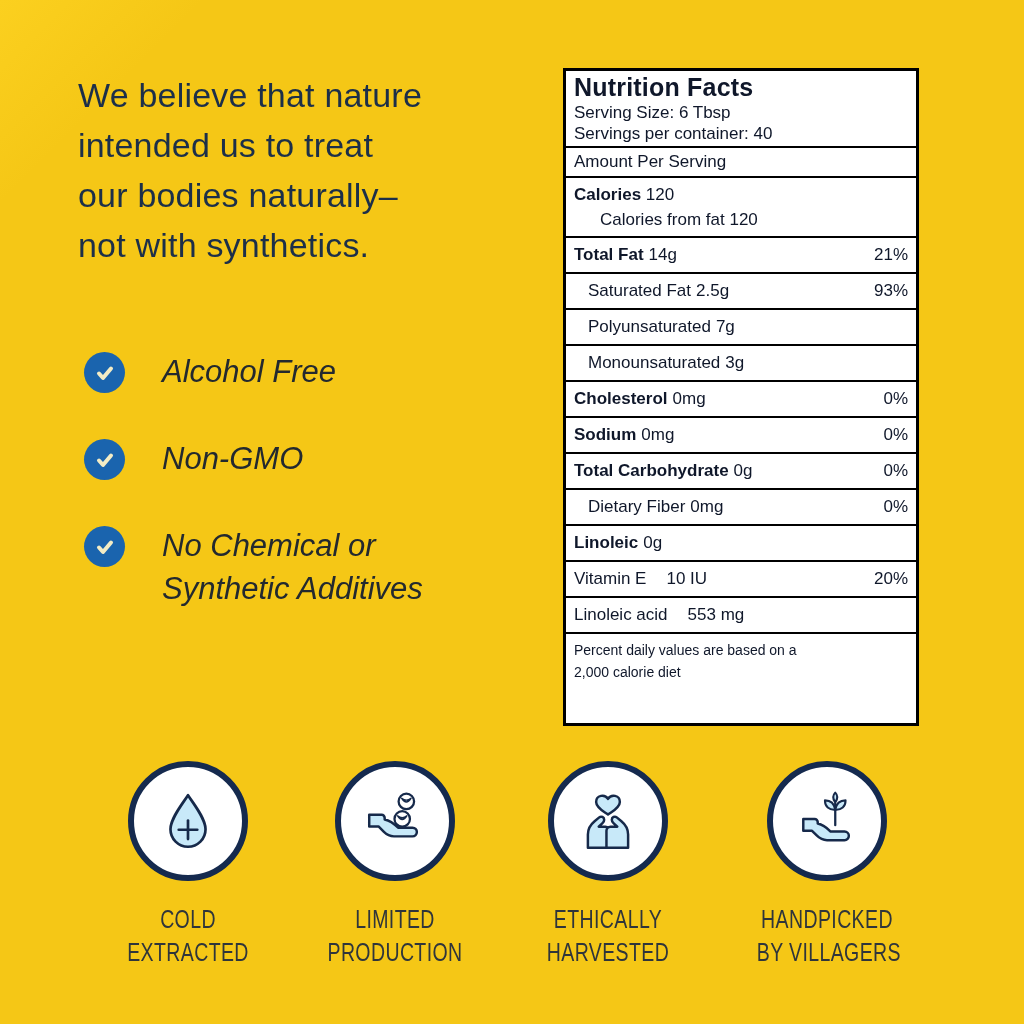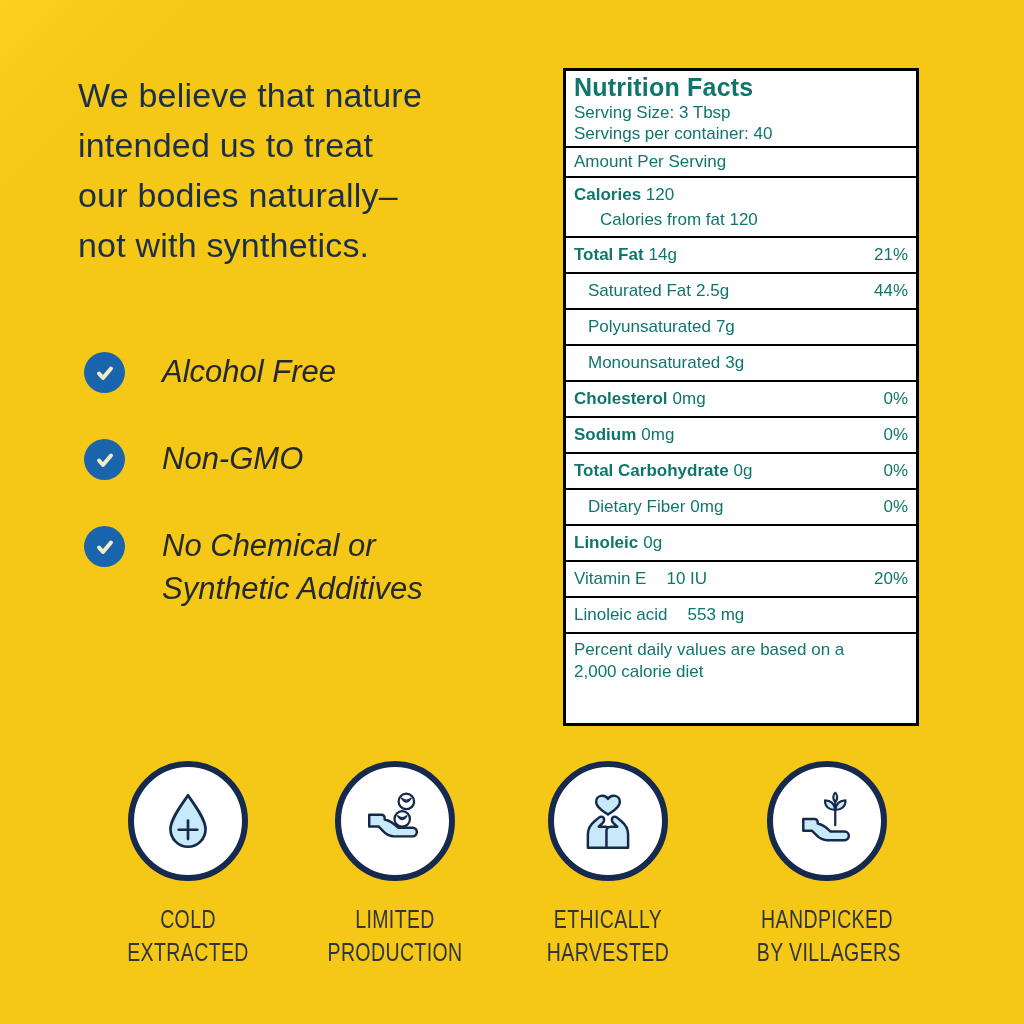--- a/index.html
+++ b/index.html
@@ -22,42 +22,42 @@
     flex:0 0 41px;display:flex;align-items:center;justify-content:center;
   }
   .check-label{
     margin-left:37px;font-size:31px;line-height:43px;color:#23292f;margin-top:-2px;
   }
   .check-label span{display:block;}
   
   .nutrition{
     position:absolute;left:563px;top:68px;width:356px;height:658px;
     background:#ffffff;border:3px solid #000;box-sizing:border-box;
-    display:flex;flex-direction:column;color:#0f766e;
+    display:flex;flex-direction:column;color:#0f172a;
   }
   .nf-sec{border-bottom:2px solid #000;padding:2px 8px;}
   .nf-title{font-size:25px;font-weight:700;line-height:29px;letter-spacing:.2px;}
   .nf-sub{font-size:17px;line-height:21px;}
   .nf-amount-sec{font-size:17px;line-height:24px;padding:2px 8px;border-bottom:2px solid #000;}
   .nf-cal{padding:4px 8px;border-bottom:2px solid #000;font-size:17px;line-height:25px;}
   .nf-cal .ind{padding-left:26px;}
   .nf-dvh{border-bottom:2px solid #000;font-size:17px;font-weight:700;
     text-align:right;padding:5px 8px;}
   .nf-row{
     display:flex;justify-content:space-between;align-items:center;
     border-bottom:2px solid #000;height:34px;padding:0 8px;font-size:17px;flex:0 0 auto;
   }
   .nf-row:last-of-type{}
   .nf-left{display:flex;align-items:center;}
   .nf-left.indent{padding-left:14px;}
   .nf-name.bold{font-weight:700;}
   .nf-amount{margin-left:5px;}
   .nf-amount.gap{margin-left:20px;}
   .nf-dv{font-weight:400;}
-  .nf-foot{padding:5px 8px;font-size:17px;line-height:22px;flex:1 1 auto;}
+  .nf-foot{padding:5px 8px;font-size:14px;line-height:22px;flex:1 1 auto;}
   .bold{font-weight:700;}
   
   .badge{position:absolute;top:761px;width:180px;text-align:center;}
   .badge-circle{
     width:120px;height:120px;border-radius:50%;background:#ffffff;
     border:6px solid #152a4e;box-sizing:border-box;margin:0 auto;
     display:flex;align-items:center;justify-content:center;
   }
   .badge-label{
     margin-top:22px;font-size:25px;line-height:33px;color:#2f353b;
@@ -108,21 +108,21 @@
     <div class="check-label">
       <span>No Chemical or</span>
       <span>Synthetic Additives</span>
     </div>
   </div>
 </div>
 
 <div class="nutrition">
   <div class="nf-sec">
     <div class="nf-title">Nutrition Facts</div>
-    <div class="nf-sub">Serving Size: 3 Tbsp</div>
+    <div class="nf-sub">Serving Size: 6 Tbsp</div>
     <div class="nf-sub">Servings per container: 40</div>
   </div>
   <div class="nf-amount-sec">Amount Per Serving</div>
   <div class="nf-cal">
     <div>
       <span class="bold">Calories</span>
       <span>120</span>
     </div>
     <div class="ind">Calories from fat 120</div>
   </div>
@@ -132,21 +132,21 @@
       <span class="nf-name bold">Total Fat</span>
       <span class="nf-amount">14g</span>
     </div>
     <span class="nf-dv">21%</span>
   </div>
   <div class="nf-row">
     <div class="nf-left indent">
       <span class="nf-name">Saturated Fat</span>
       <span class="nf-amount">2.5g</span>
     </div>
-    <span class="nf-dv">44%</span>
+    <span class="nf-dv">93%</span>
   </div>
   <div class="nf-row">
     <div class="nf-left indent">
       <span class="nf-name">Polyunsaturated</span>
       <span class="nf-amount">7g</span>
     </div>
     <span class="nf-dv"></span>
   </div>
   <div class="nf-row">
     <div class="nf-left indent">

